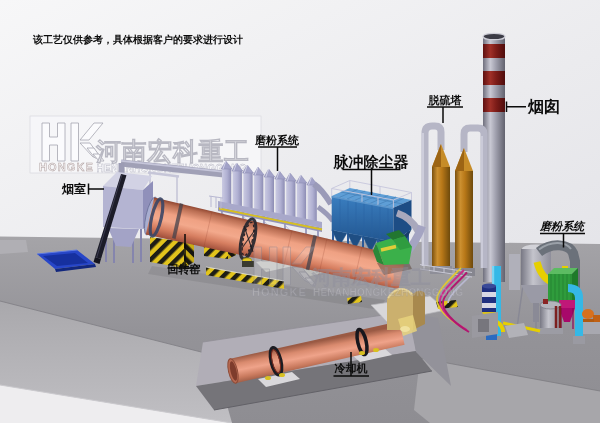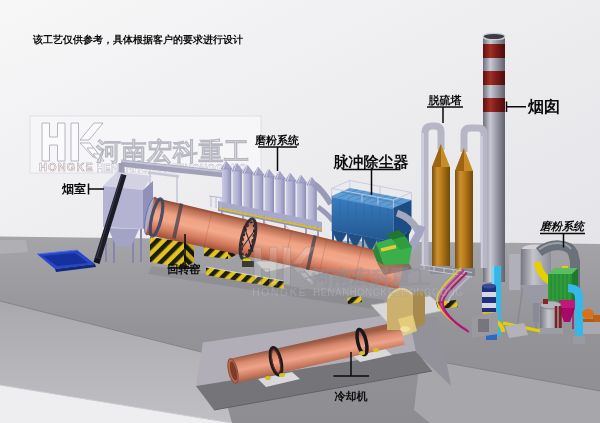--- a/index.html
+++ b/index.html
@@ -507,14 +507,14 @@
 </svg>
 
 <div id="disclaimer">该工艺仅供参考，具体根据客户的要求进行设计</div>
 <div class="lbl lbl-right" style="left:86px;top:189px;font-size:12px;">烟室</div>
 <div class="lbl lbl-center" style="left:277px;top:140px;font-size:11px;">磨粉系统</div>
 <div class="lbl lbl-center" style="left:371px;top:161px;font-size:15px;">脉冲除尘器</div>
 <div class="lbl lbl-center" style="left:445px;top:100px;font-size:11px;">脱硫塔</div>
 <div class="lbl lbl-left" style="left:528px;top:107px;font-size:16px;">烟囱</div>
 <div class="lbl lbl-center" style="left:562px;top:226px;font-size:11px;font-style:italic;">磨粉系统</div>
 <div class="lbl lbl-center" style="left:184px;top:269px;font-size:11px;">回转窑</div>
-<div class="lbl lbl-center" style="left:351px;top:396px;font-size:11px;">冷却机</div>
+<div class="lbl lbl-center" style="left:351px;top:368px;font-size:11px;">冷却机</div>
 </div>
 
 </body></html>

